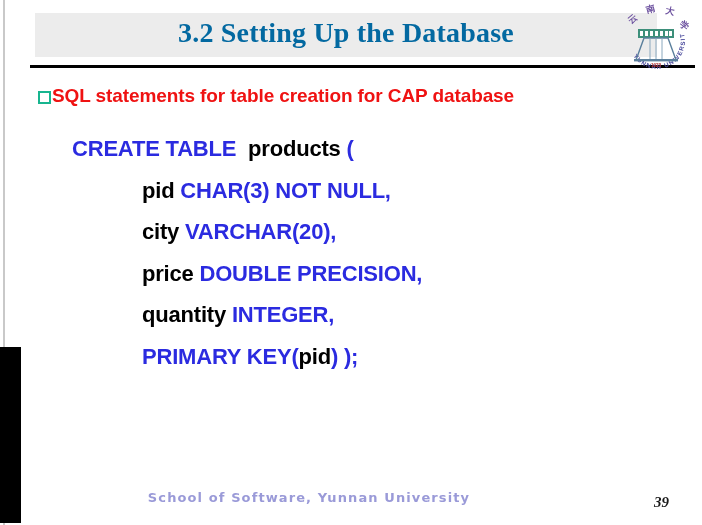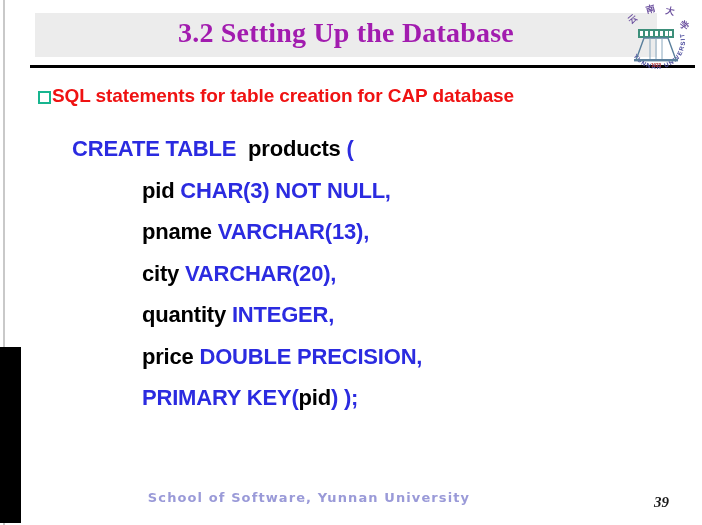--- a/index.html
+++ b/index.html
@@ -50,21 +50,21 @@
   .title-text {
     position: absolute;
     left: 35px; top: 13px;
     width: 622px; height: 40px;
     display: flex;
     align-items: center;
     justify-content: center;
     font-family: "Liberation Serif", "DejaVu Serif", serif;
     font-weight: bold;
     font-size: 28px;
-    color: #a21caf;
+    color: #0369a1;
     letter-spacing: 0.2px;
     white-space: nowrap;
   }
   .title-rule {
     position: absolute;
     left: 30px; top: 65px;
     width: 665px; height: 3px;
     background: #000000;
   }
 
@@ -196,23 +196,22 @@
   </div>
 
   <div class="bullet-row">
     <span class="bullet-square"></span>
     <span class="bullet-text">SQL statements for table creation for CAP database</span>
   </div>
 
   <div class="code-block">
       <div class="code-line"><span class="kw">CREATE TABLE</span><span class="id">  </span><span class="id">products</span><span class="id"> </span><span class="kw">(</span></div>
       <div class="code-line indent"><span class="id">pid</span><span class="id"> </span><span class="kw">CHAR(3) NOT NULL,</span></div>
-      <div class="code-line indent"><span class="id">pname</span><span class="id"> </span><span class="kw">VARCHAR(13),</span></div>
       <div class="code-line indent"><span class="id">city</span><span class="id"> </span><span class="kw">VARCHAR(20),</span></div>
+      <div class="code-line indent"><span class="id">price</span><span class="id"> </span><span class="kw">DOUBLE PRECISION,</span></div>
       <div class="code-line indent"><span class="id">quantity</span><span class="id"> </span><span class="kw">INTEGER,</span></div>
-      <div class="code-line indent"><span class="id">price</span><span class="id"> </span><span class="kw">DOUBLE PRECISION,</span></div>
       <div class="code-line indent"><span class="kw">PRIMARY KEY(</span><span class="id">pid</span><span class="kw">) );</span></div>
     </div>
 
   <div class="footer-text">School of Software, Yunnan University</div>
   <div class="page-number">39</div>
 
 </div>
 
 </body></html>

